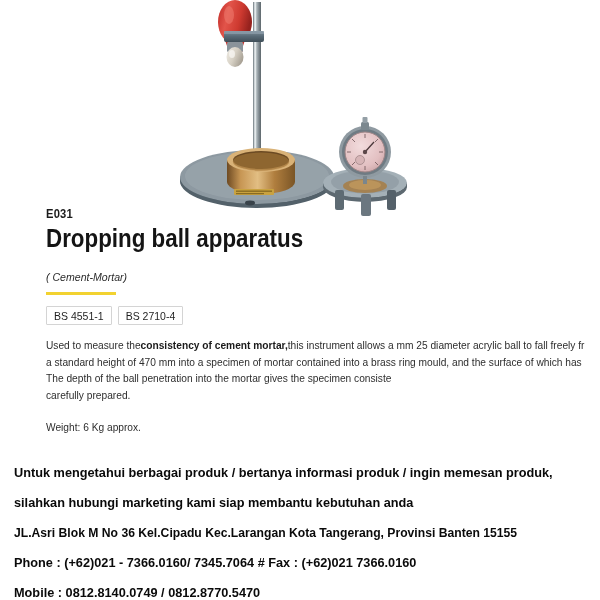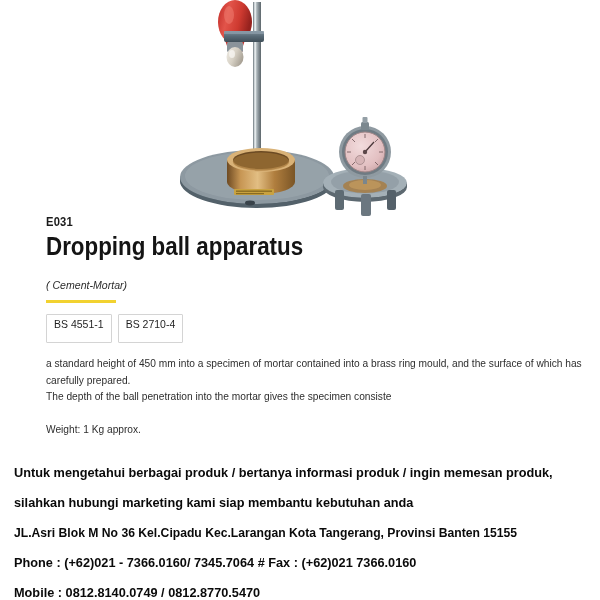--- a/index.html
+++ b/index.html
@@ -26,21 +26,21 @@
     height: 228px;
     background: #ffffff;
     overflow: hidden;
   }
   .product-svg { display: block; }
 
   
   .info-block {
     position: absolute;
     left: 46px;
-    top: 214px;
+    top: 206px;
     width: 540px;
   }
   .product-code {
     font-family: "Liberation Sans Narrow", "Liberation Sans", sans-serif;
     font-weight: bold;
     font-size: 13px;
     letter-spacing: 0.2px;
     color: #1b1b1b;
     line-height: 15px;
     transform: scaleX(0.86);
@@ -77,21 +77,21 @@
 
   
   .badges {
     display: flex;
     gap: 6px;
     margin-top: 11px;
   }
   .badge {
     border: 1px solid #d4d4d4;
     background: #ffffff;
-    padding: 3px 7px 12px 7px;
+    padding: 3px 7px 2px 7px;
     font-size: 10.5px;
     color: #1f1f1f;
     line-height: 12px;
     white-space: nowrap;
     border-radius: 1px;
   }
 
   
   .description {
     margin-top: 13px;
@@ -279,25 +279,26 @@
   <div class="product-subtitle">( Cement-Mortar)</div>
 
   <div class="accent-bar"></div>
 
   <div class="badges">
     <span class="badge">BS 4551-1</span>
     <span class="badge">BS 2710-4</span>
   </div>
 
   <div class="description">
-    <p>a standard height of 450 mm into a specimen of mortar contained into a brass ring mould, and the surface of which has</p>
+    <p><span>Used to measure the</span><b>consistency of cement mortar,</b><span>this instrument allows a mm 25 diameter acrylic ball to fall freely fr</span></p>
+    <p>a standard height of 470 mm into a specimen of mortar contained into a brass ring mould, and the surface of which has</p>
+    <p>The depth of the ball penetration into the mortar gives the specimen consiste</p>
     <p>carefully prepared.</p>
-    <p>The depth of the ball penetration into the mortar gives the specimen consiste</p>
     <div class="para-gap"></div>
-    <p>Weight: 1 Kg approx.</p>
+    <p>Weight: 6 Kg approx.</p>
   </div>
 </div>
 
 <div class="contact">
   <div class="contact-line">Untuk mengetahui berbagai produk /  bertanya informasi produk /  ingin memesan produk,</div>
   <div class="contact-line">silahkan hubungi marketing kami siap membantu kebutuhan anda</div>
   <div class="contact-line addr">JL.Asri Blok M No 36 Kel.Cipadu Kec.Larangan Kota Tangerang, Provinsi Banten 15155</div>
   <div class="contact-line">Phone : (+62)021 - 7366.0160/ 7345.7064 # Fax : (+62)021 7366.0160</div>
   <div class="contact-line">Mobile : 0812.8140.0749 / 0812.8770.5470</div>
 </div>

